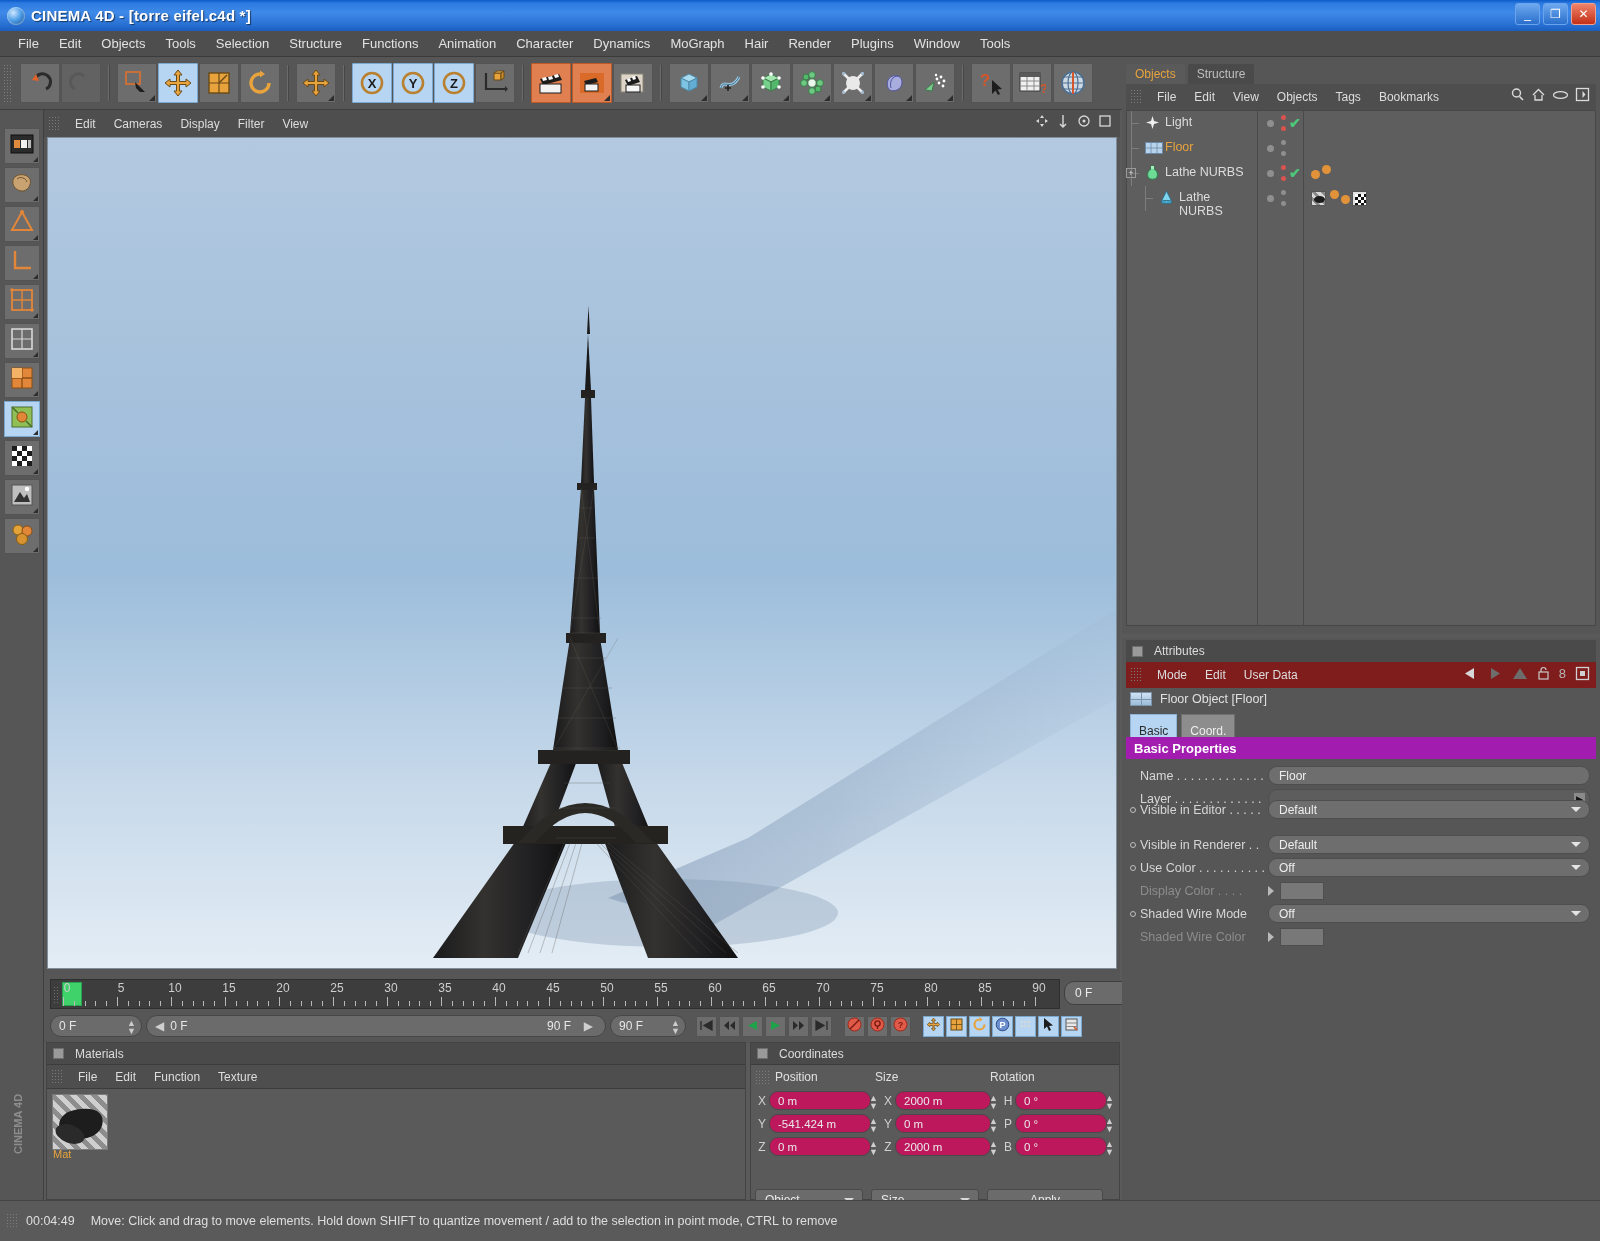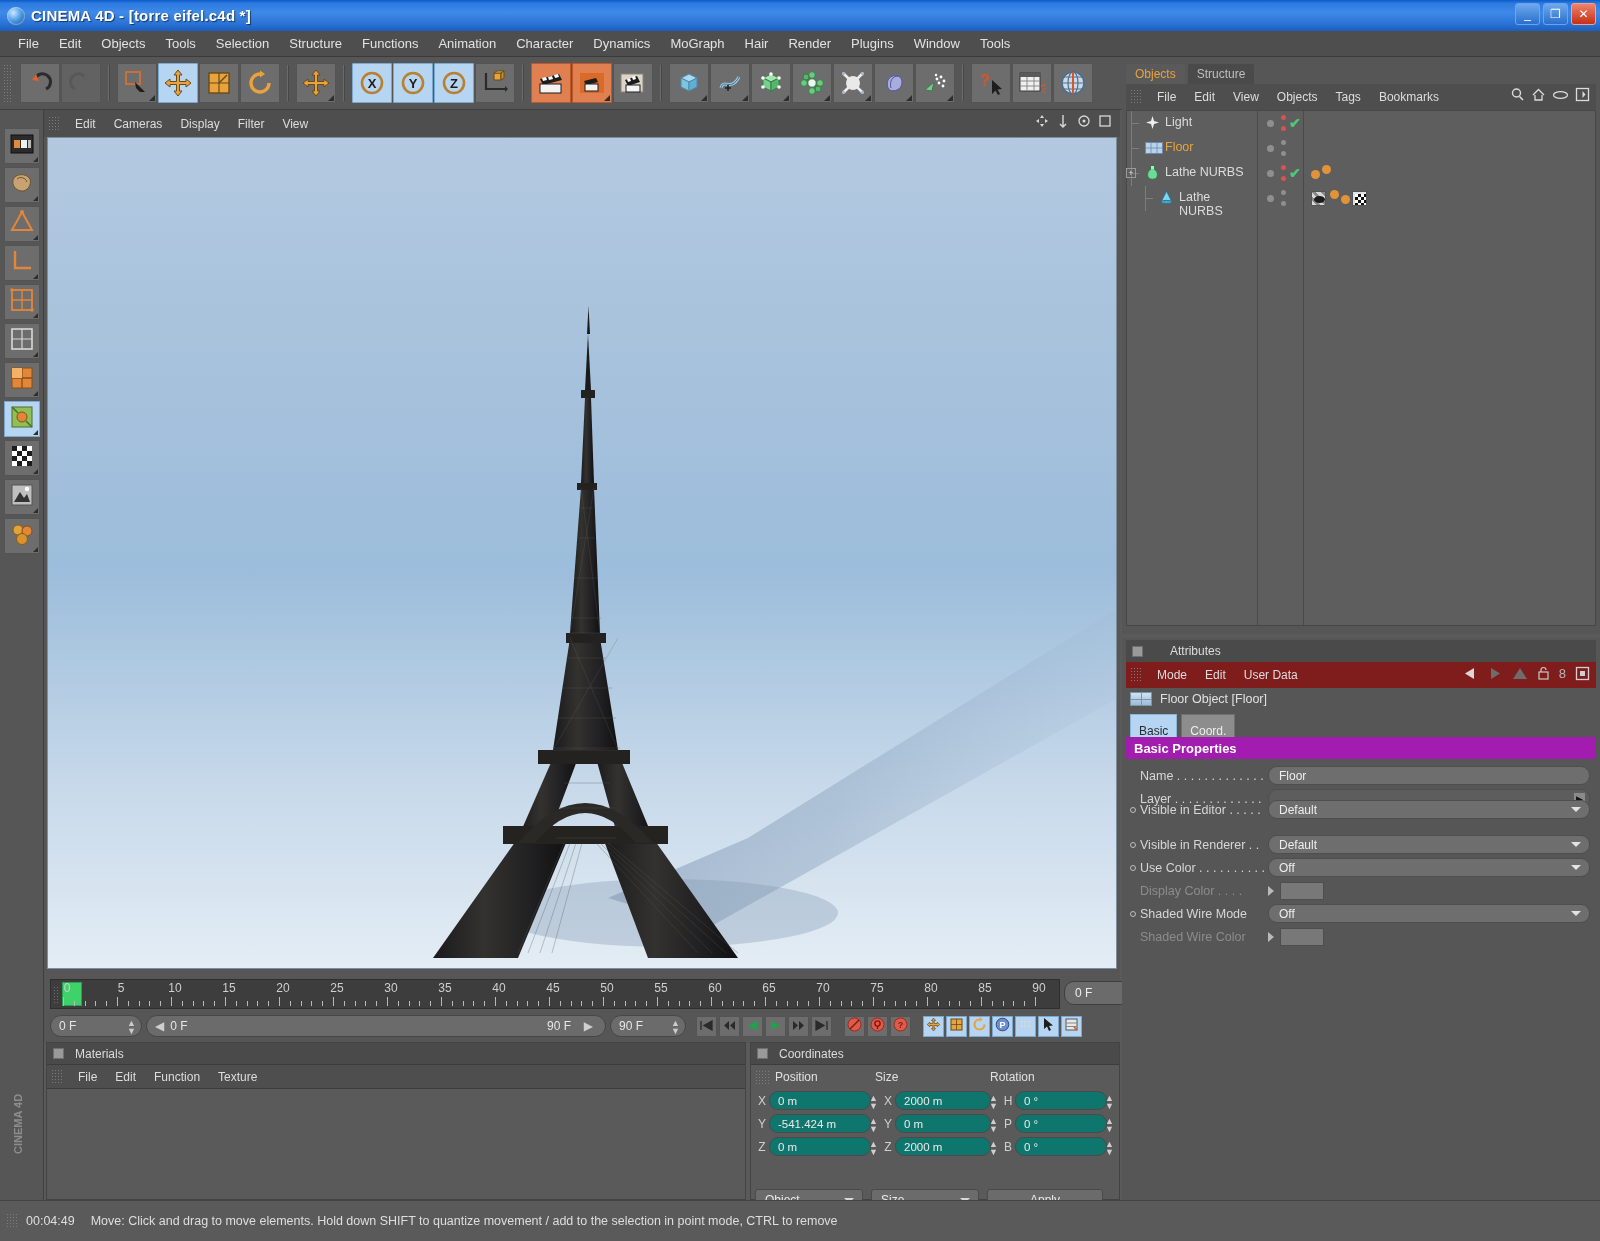--- a/index.html
+++ b/index.html
@@ -164,21 +164,21 @@
   .mat-name { position: absolute; left: 6px; top: 58px; color: #e8a33d; font-size: 11px; }
 
   
   .coords { position: absolute; left: 750px; top: 1042px; width: 370px; height: 158px; }
   .co-grid { position: absolute; left: 0; top: 22px; width: 368px; height: 134px; background: #5a5a5a; }
   .co-hdr { display: flex; align-items: center; height: 24px; color: #e0e0e0; font-size: 12px; }
   .co-hdr .g { width: 14px; height: 14px; margin: 0 6px 0 4px; background-image: radial-gradient(circle, #7d7d7d 1px, transparent 1px); background-size: 3px 3px; }
   .co-row { display: flex; align-items: center; height: 23px; padding-left: 4px; gap: 0; }
   .co-axis { width: 14px; color: #cfcfcf; font-size: 12px; text-align: center; flex: none; }
   .co-fld {
-    width: 96px; height: 19px; background: #0f766e; border: 1px solid #4a4a4a; border-radius: 9px;
+    width: 96px; height: 19px; background: #be185d; border: 1px solid #4a4a4a; border-radius: 9px;
     color: #eaeaea; font-size: 11.5px; display: flex; align-items: center; padding-left: 8px;
     margin-right: 2px; position: relative; flex: none;
   }
   .co-fld.wide { width: 102px; }
   .co-spin { position: absolute; right: -8px; top: 2px; color: #cfcfcf; font-size: 9px; line-height: 8px; }
   .co-bot { position: absolute; left: 4px; top: 124px; display: flex; align-items: center; gap: 8px; }
   .co-drop {
     width: 108px; height: 21px; background: #6b6b6b; border: 1px solid #4a4a4a; border-radius: 3px;
     color: #eaeaea; font-size: 12px; display: flex; align-items: center; padding-left: 9px; position: relative;
   }
@@ -208,21 +208,21 @@
   .om-label { font-size: 12.5px; color: #dcdcdc; }
   .om-label.sel { color: #e8a33d; }
   .dot { width: 7px; height: 7px; border-radius: 50%; background: #8f8f8f; }
   .dot.red { background: #d9534f; }
   .check { color: #4ec77a; font-size: 14px; font-weight: bold; line-height: 10px; }
   .tagdot { width: 11px; height: 11px; border-radius: 50%; background: #e2933a; }
 
   
   .attr { position: absolute; left: 1122px; top: 638px; width: 478px; height: 562px; background: #565656; }
   .attr-title { position: absolute; left: 4px; top: 2px; width: 470px; height: 22px; background: #4a4a4a;
-     display: flex; align-items: center; padding-left: 6px; color: #dcdcdc; font-size: 12px; gap: 16px; }
+     display: flex; align-items: center; padding-left: 6px; color: #dcdcdc; font-size: 12px; }
   .attr-menu { position: absolute; left: 4px; top: 24px; width: 470px; height: 26px; background: #7f1d1d;
      display: flex; align-items: center; padding-left: 4px; }
   .attr-mi { position: absolute; right: 6px; top: 4px; display: flex; gap: 9px; align-items: center; }
   .attr-obj { position: absolute; left: 8px; top: 54px; display: flex; align-items: center; gap: 8px;
      color: #e0e0e0; font-size: 12.5px; }
   .attr-ico { width: 22px; height: 14px; background: linear-gradient(to bottom,#cfe2f5,#9bbcd8);
      border: 1px solid #7d93aa; position: relative; }
   .attr-ico:before { content:""; position:absolute; left:50%; top:0; bottom:0; width:1px; background:#7d93aa; }
   .attr-ico:after { content:""; position:absolute; top:50%; left:0; right:0; height:1px; background:#7d93aa; }
   .attr-tabs { position: absolute; left: 8px; top: 76px; display: flex; gap: 4px; }
@@ -981,20 +981,27 @@
     </div>
     <div class="panel-menu">
       <div class="pm-grip"></div>
       <div id="mat-menu" style="display:flex;">
           <div class="pm-item">File</div>
           <div class="pm-item">Edit</div>
           <div class="pm-item">Function</div>
           <div class="pm-item">Texture</div>
         </div>
     </div>
+    <div class="mat-body">
+      <div class="mat-chip">
+        <div class="blob"></div>
+        <div class="blob2"></div>
+      </div>
+      <div class="mat-name">Mat</div>
+    </div>
   </div>
 
   <div class="coords panel">
     <div class="panel-title">
       <div class="panel-sq"></div>
       <span>Coordinates</span>
     </div>
     <div class="co-grid">
       <div class="co-hdr">
         <div class="g"></div>

